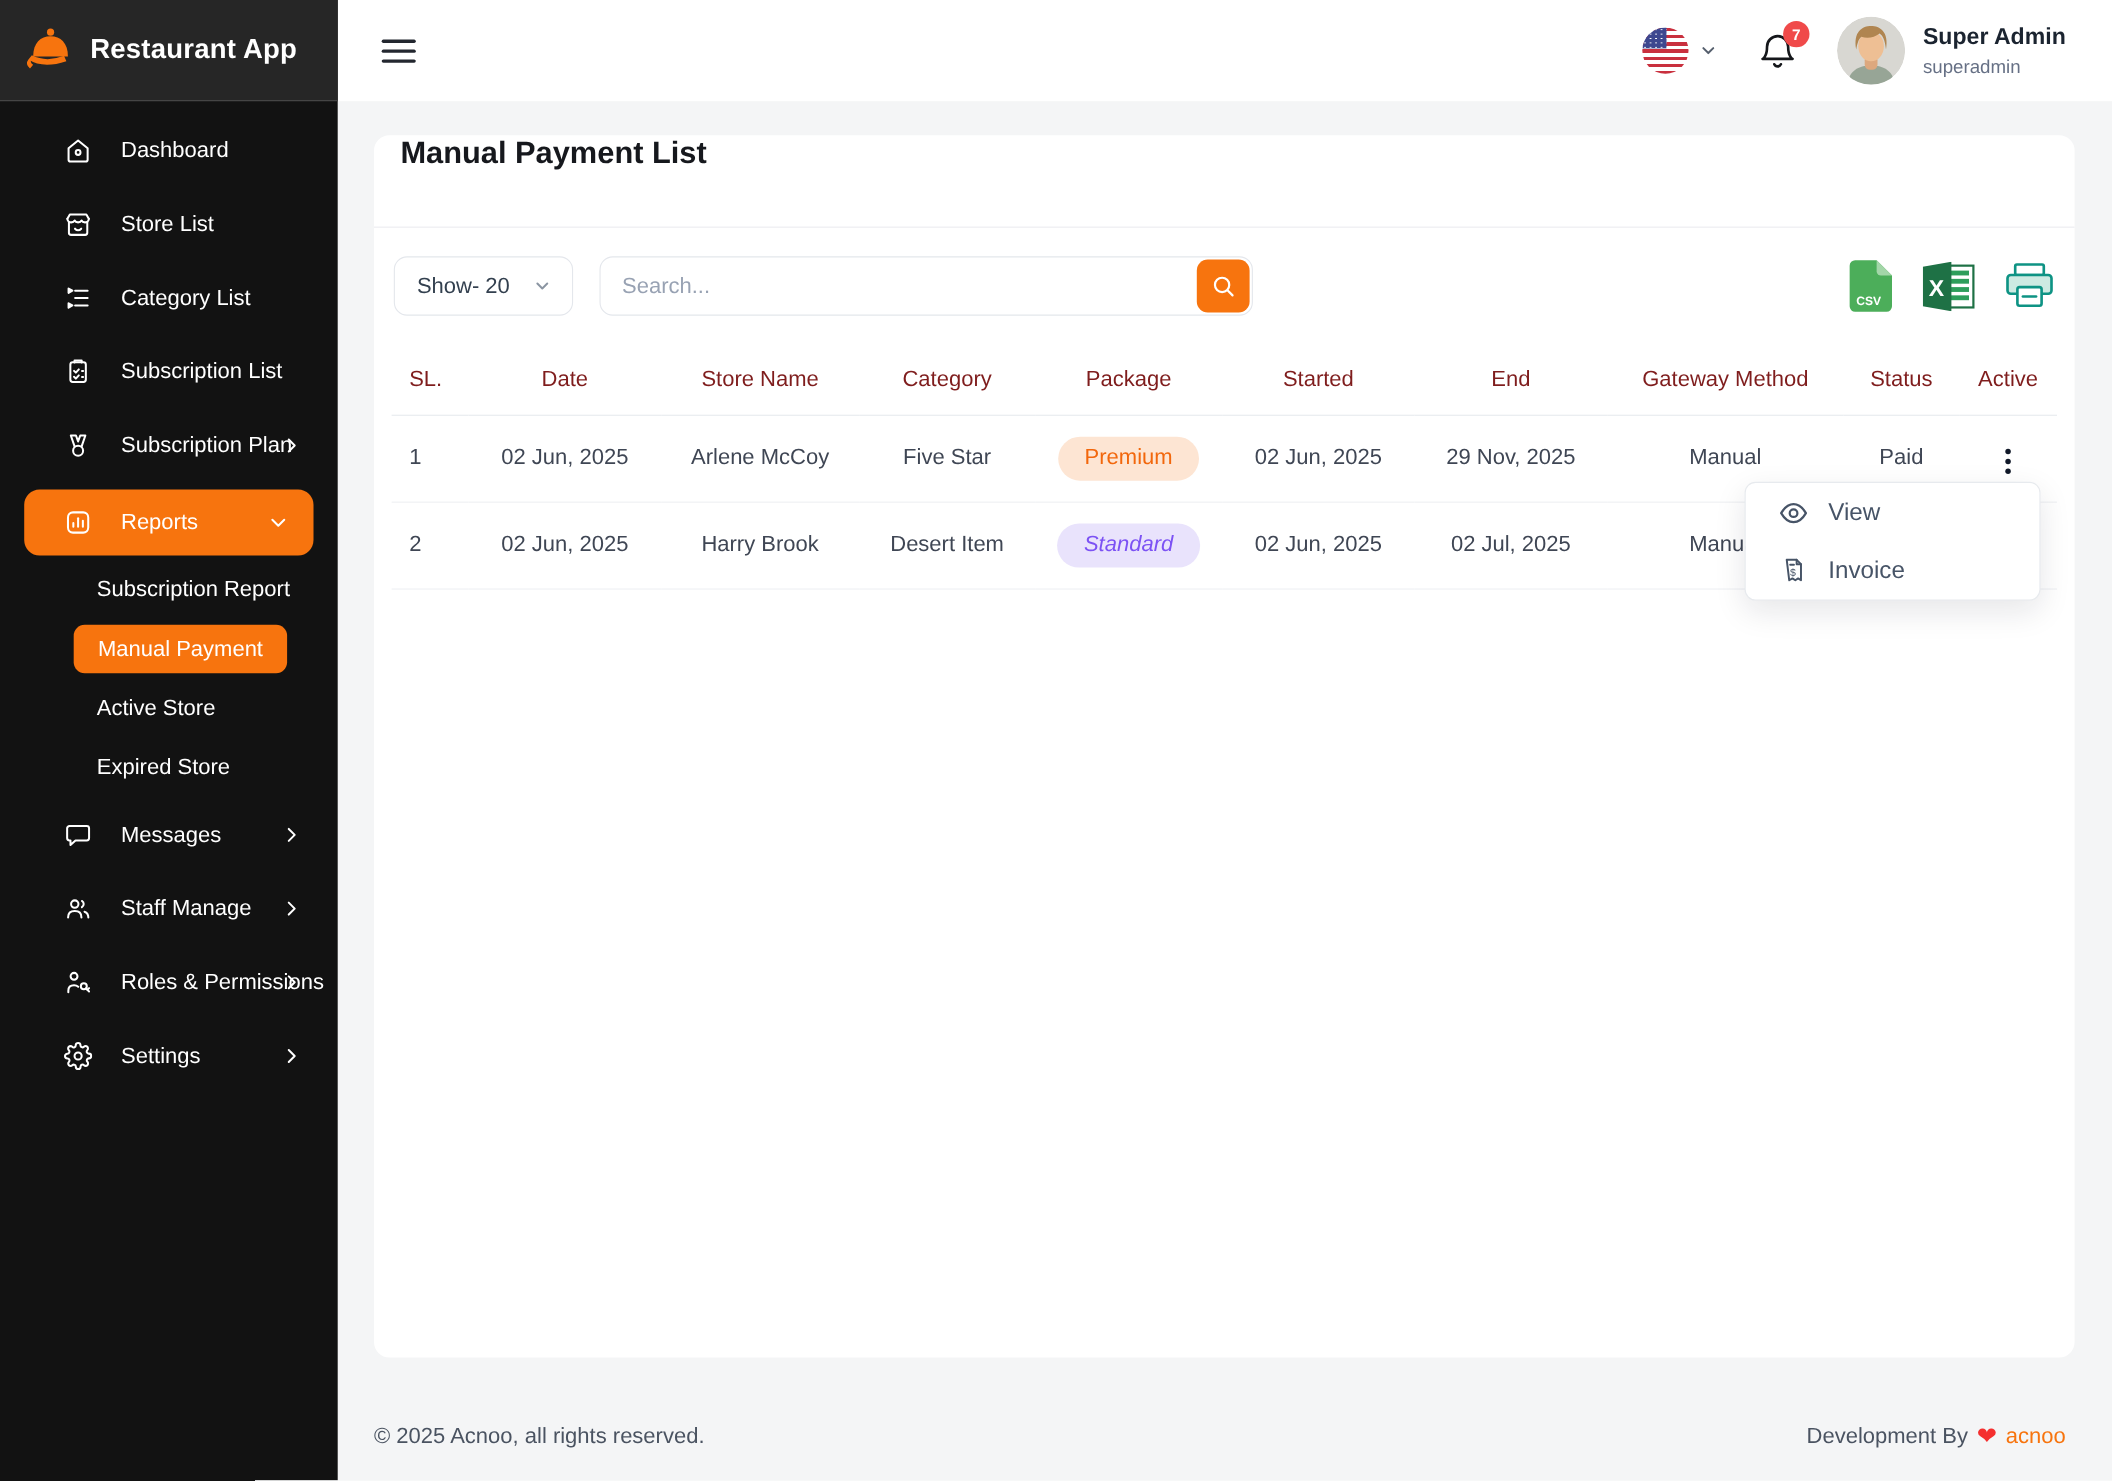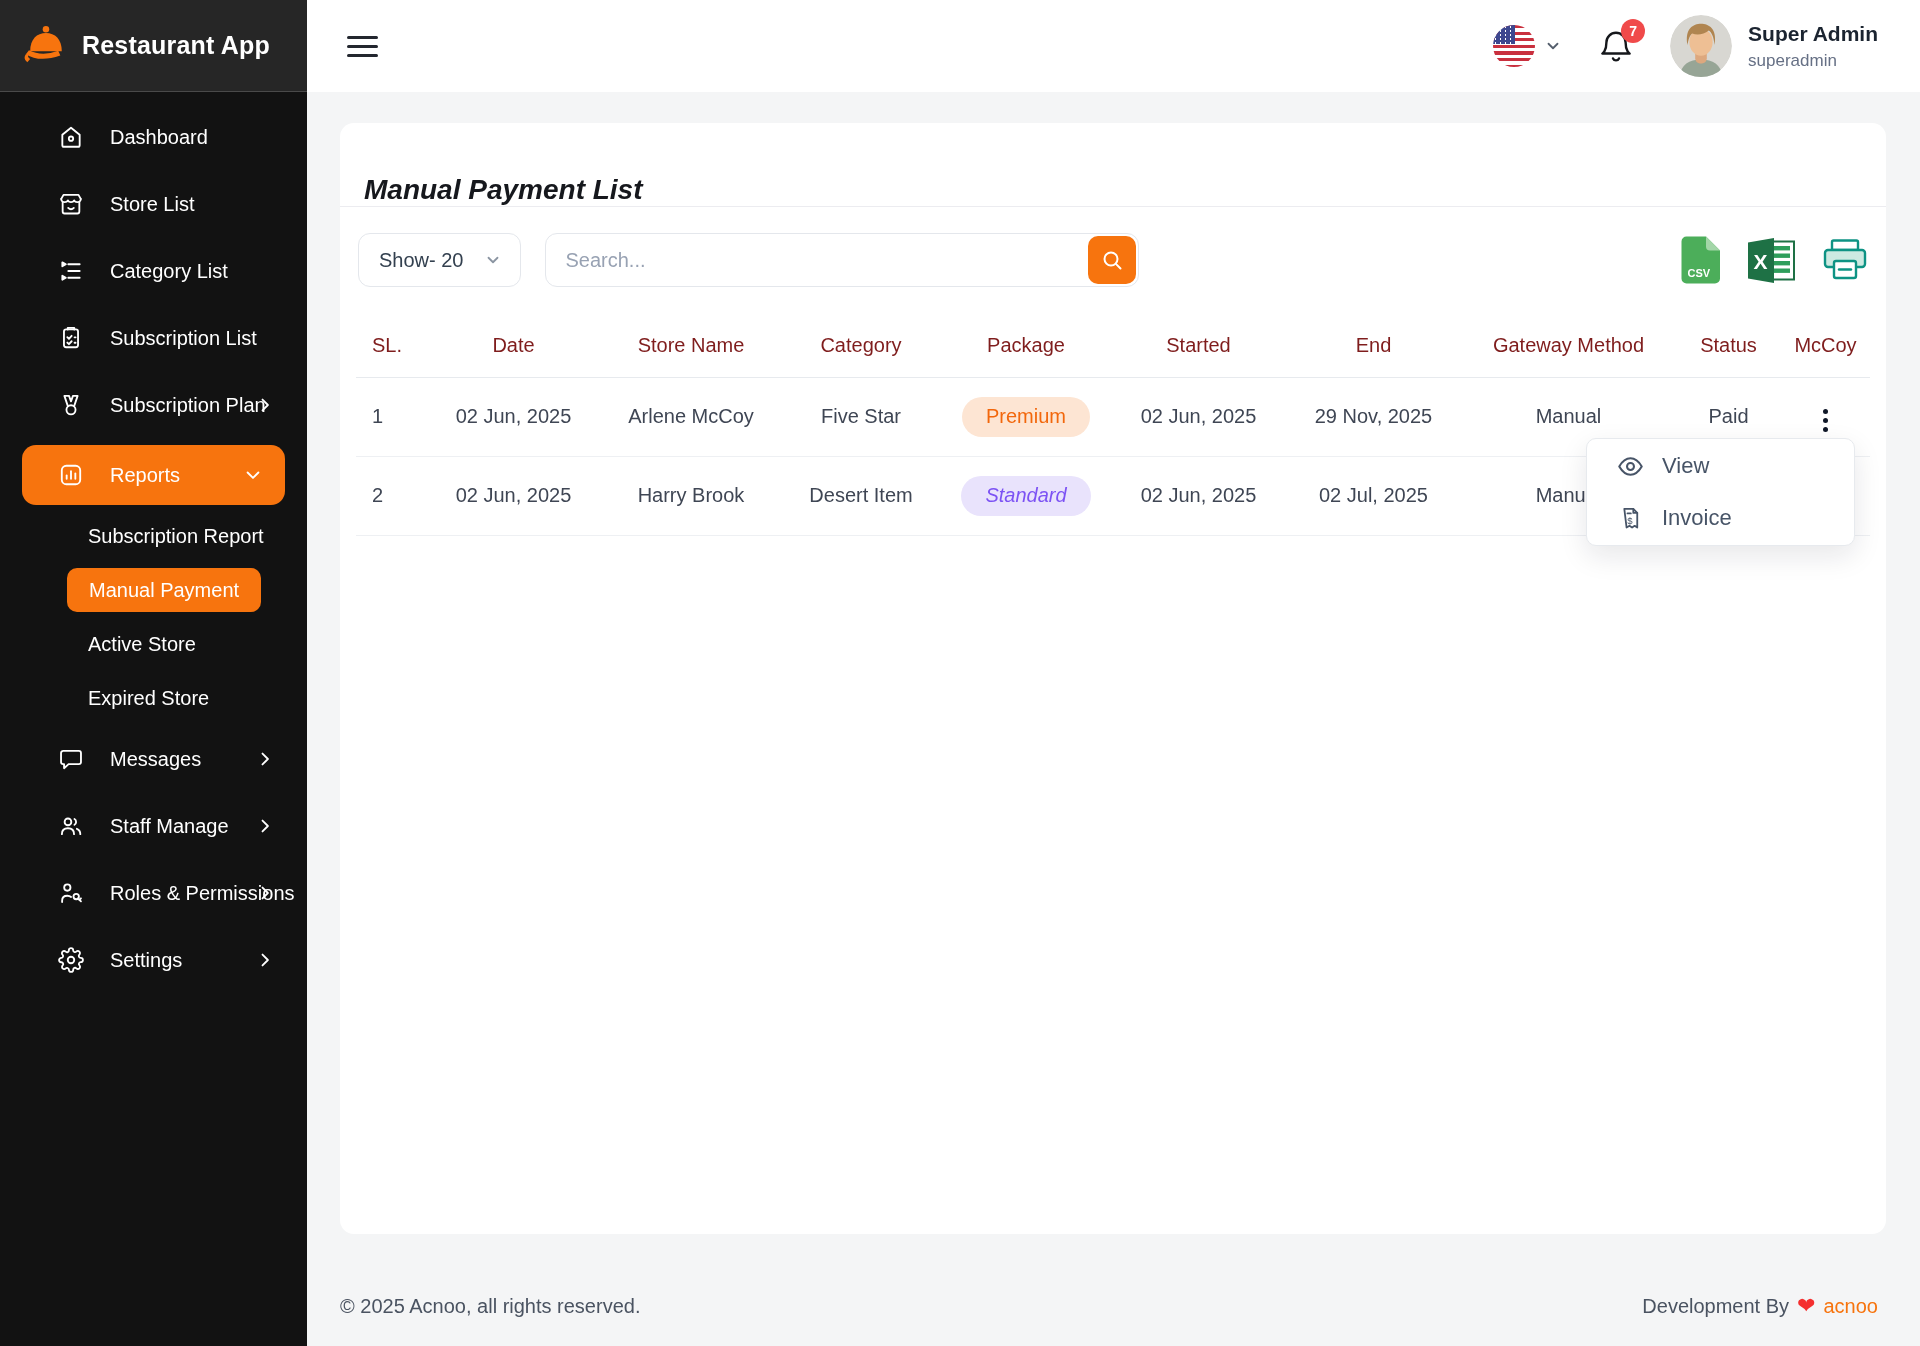--- a/index.html
+++ b/index.html
@@ -35,21 +35,21 @@
           background-image:radial-gradient(#ffffff 0.9px, transparent 1px); background-size:5px 4px; }
   .bell-wrap { position:relative; cursor:pointer; }
   .badge { position:absolute; top:-9px; right:-11px; min-width:24px; height:24px; padding:0 6px; border-radius:12px; background:#f04a4a; color:#fff; font-size:14px; font-weight:700; display:flex; align-items:center; justify-content:center; }
   .profile { display:flex; align-items:center; gap:16px; cursor:pointer; }
   .avatar { width:62px; height:62px; border-radius:50%; overflow:hidden; flex:0 0 62px; }
   .user-name { font-size:21px; font-weight:700; color:#1b2430; }
   .user-role { font-size:17px; color:#667085; margin-top:5px; }
 
   
   .card { position:absolute; left:340px; top:123px; width:1546px; height:1111px; background:#fff; border-radius:14px; z-index:2; }
-  .card-title-row { height:84px; display:flex; align-items:flex-end; padding:0 24px; border-bottom:1px solid #ececf0;font-style:italic; }
+  .card-title-row { height:84px; display:flex; align-items:flex-start; padding:0 24px; border-bottom:1px solid #ececf0; }
   .card-title-row h1 { font-size:28px; font-weight:700; color:#16181d; }
   .controls { display:flex; align-items:center; padding:26px 18px 28px; }
   .show-select { height:54px; border:1.5px solid #e4e7ec; border-radius:12px; background:#fff; display:flex; align-items:center; gap:20px; padding:0 18px 0 20px; font-size:20px; color:#33404f; cursor:pointer; }
   .search-wrap { position:relative; width:594px; height:54px; margin-left:24px; }
   .search-input { width:100%; height:100%; border:1.5px solid #e4e7ec; border-radius:12px; padding:0 66px 0 20px; font-size:20px; color:#344054; outline:none; background:#fff; }
   .search-input::placeholder { color:#98a2b3; }
   .search-btn { position:absolute; right:3px; top:3px; width:48px; height:48px; border-radius:10px; background:#f7740e; border:none; display:flex; align-items:center; justify-content:center; cursor:pointer; }
   .exports { margin-left:auto; display:flex; align-items:center; gap:26px; }
   .export-btn { background:none; border:none; cursor:pointer; display:flex; }
 
@@ -376,21 +376,21 @@
         <tr>
           <th class="sl">SL.</th>
           <th>Date</th>
           <th>Store Name</th>
           <th>Category</th>
           <th>Package</th>
           <th>Started</th>
           <th>End</th>
           <th>Gateway Method</th>
           <th>Status</th>
-          <th>McCoy</th>
+          <th>Active</th>
         </tr>
       </thead>
       <tbody>
         <tr>
           <td class="sl">1</td>
           <td>02 Jun, 2025</td>
           <td>Arlene McCoy</td>
           <td>Five Star</td>
           <td><span class="pill-badge premium">Premium</span></td>
           <td>02 Jun, 2025</td>

